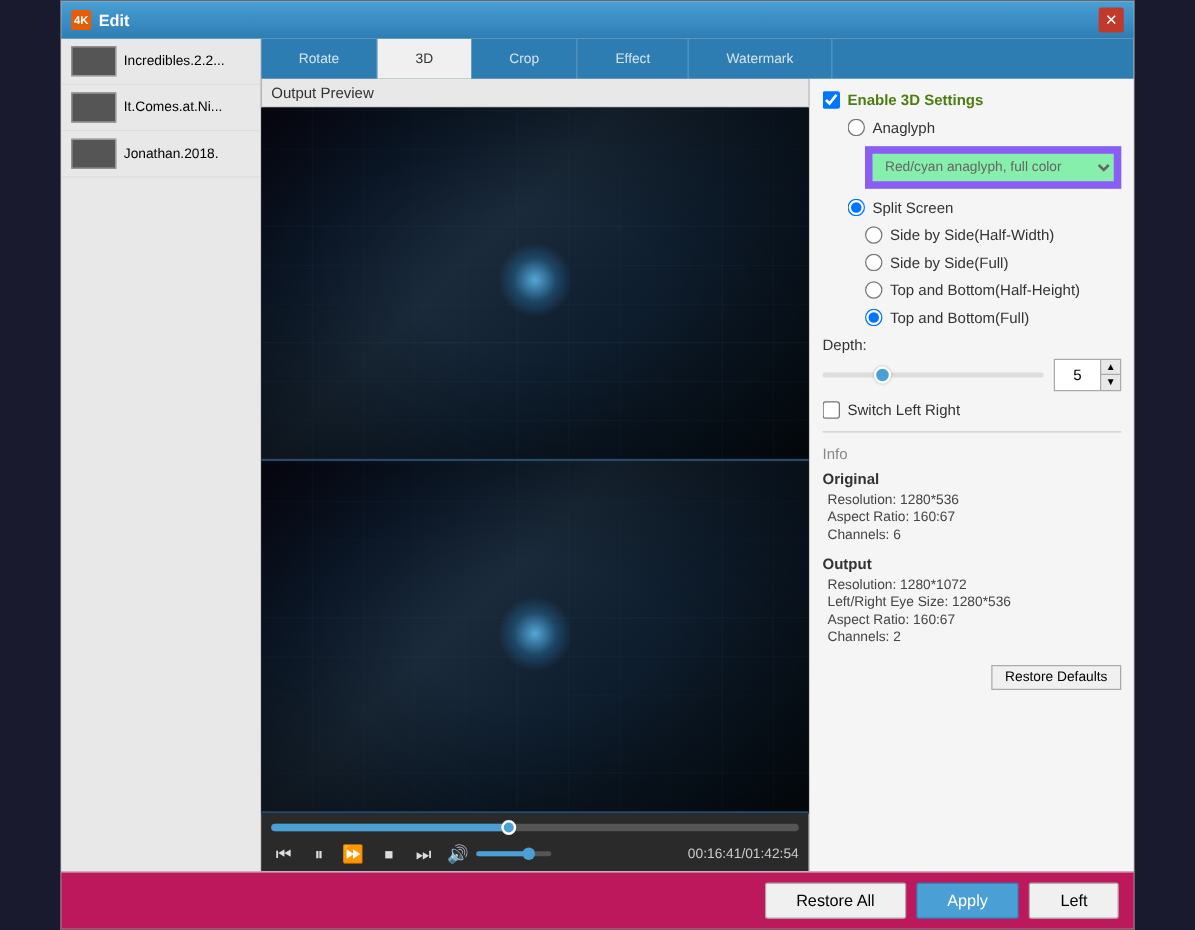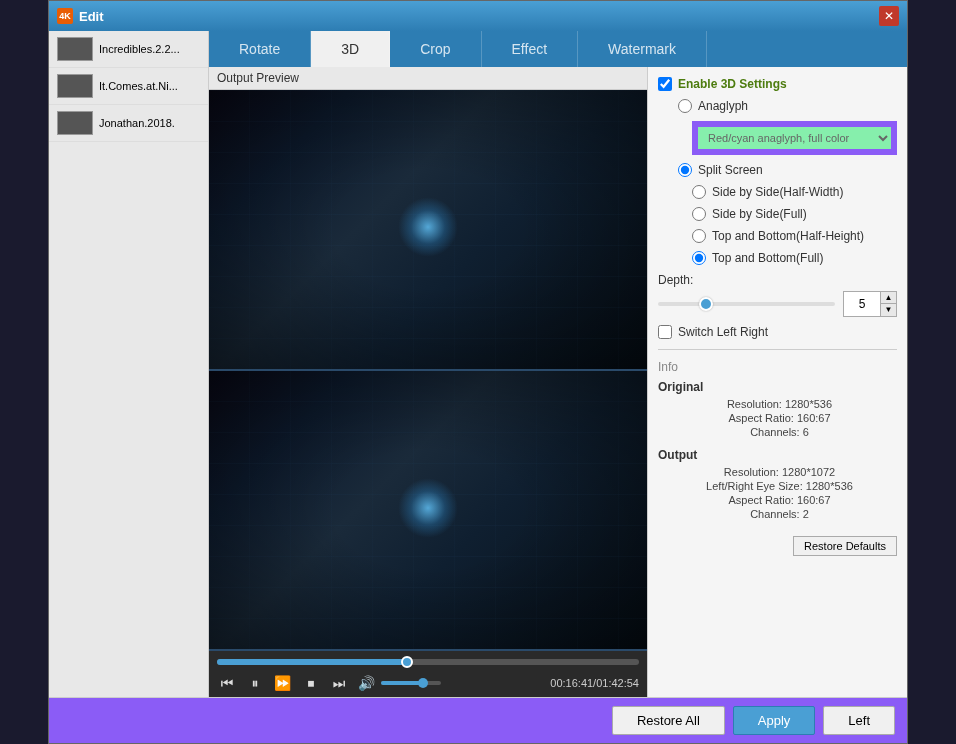--- a/index.html
+++ b/index.html
@@ -10,21 +10,21 @@
     .title-icon { width: 16px; height: 16px; background: #e85d04; border-radius: 2px; display: flex; align-items: center; justify-content: center; color: white; font-size: 9px; font-weight: bold; }
     .close-btn { width: 20px; height: 20px; background: #c0392b; border: none; color: white; cursor: pointer; display: flex; align-items: center; justify-content: center; font-size: 12px; border-radius: 2px; }
     .main-layout { display: flex; flex: 1; overflow: hidden; }
     .sidebar { width: 160px; background: #e8e8e8; border-right: 1px solid #ccc; overflow-y: auto; }
     .sidebar-item { display: flex; align-items: center; gap: 6px; padding: 6px 8px; border-bottom: 1px solid #ddd; cursor: pointer; }
     .sidebar-item.active { background: #2d7db3; color: white; }
     .sidebar-thumb { width: 36px; height: 24px; background: #555; border: 1px solid #999; flex-shrink: 0; }
     .sidebar-label { font-size: 11px; overflow: hidden; text-overflow: ellipsis; white-space: nowrap; }
     .content-area { flex: 1; display: flex; flex-direction: column; }
     .tabs { display: flex; background: #2d7db3; }
-    .tab { padding: 10px 30px; color: rgba(255,255,255,0.8); cursor: pointer; font-size: 14px; border-right: 1px solid rgba(255,255,255,0.2); }
+    .tab { padding: 10px 30px; color: rgba(255,255,255,0.8); cursor: pointer; font-size: 11px; border-right: 1px solid rgba(255,255,255,0.2); }
     .tab.active { background: #f0f0f0; color: #333; }
     .editor-area { display: flex; flex: 1; overflow: hidden; }
     .preview-panel { flex: 1; display: flex; flex-direction: column; background: #1a1a1a; }
     .preview-label { background: #e8e8e8; color: #333; padding: 4px 8px; font-size: 12px; border-bottom: 1px solid #ccc; }
     .video-area { flex: 1; background: #000; position: relative; overflow: hidden; }
     .video-frames { width: 100%; height: 100%; display: flex; flex-direction: column; }
     .video-frame { flex: 1; background: linear-gradient(135deg, #0a0a1a 0%, #0d1b2e 20%, #1a2a3a 40%, #0f1f30 60%, #050d15 100%); position: relative; overflow: hidden; border-bottom: 2px solid #2a4a6a; }
     .frame-glow { position: absolute; bottom: 40%; left: 50%; transform: translateX(-50%); width: 60px; height: 60px; background: radial-gradient(circle, rgba(100,200,255,0.8) 0%, rgba(50,150,220,0.3) 40%, transparent 70%); border-radius: 50%; }
     .frame-structure { position: absolute; inset: 0; background: repeating-linear-gradient(0deg, transparent, transparent 30px, rgba(30,60,90,0.3) 31px), repeating-linear-gradient(90deg, transparent, transparent 40px, rgba(30,60,90,0.2) 41px); }
     .frame-dark-corners { position: absolute; inset: 0; background: radial-gradient(ellipse at center, transparent 30%, rgba(0,0,0,0.5) 100%); }
@@ -51,23 +51,23 @@
     .select-box { width: 100%; padding: 4px 6px; border: 6px solid #8b5cf6; background: #86efac; font-size: 11px; color: #666; cursor: pointer; }
     .depth-section { margin: 8px 0; }
     .depth-label { font-size: 12px; color: #333; margin-bottom: 4px; }
     .depth-row { display: flex; align-items: center; gap: 8px; }
     .depth-slider { flex: 1; cursor: pointer; }
     .switch-row { display: flex; align-items: center; gap: 6px; margin-top: 4px; }
     .divider { border: none; border-top: 1px solid #ccc; margin: 10px 0; }
     .info-section { margin-top: 6px; }
     .info-header { font-size: 12px; color: #888; margin-bottom: 6px; }
     .info-title { font-size: 12px; font-weight: bold; color: #333; margin-bottom: 4px; }
-    .info-row { font-size: 11px; color: #444; margin-bottom: 2px; margin-left: 4px; text-align: center; }
+    .info-row { font-size: 11px; color: #444; margin-bottom: 2px; margin-left: 4px; }
     .restore-defaults-btn { float: right; padding: 3px 10px; background: #f0f0f0; border: 1px solid #aaa; cursor: pointer; font-size: 11px; margin-bottom: 8px; }
-    .bottom-bar { background: #8b5cf6; border-top: 1px solid #ccc; padding: 8px 12px; display: flex; justify-content: flex-end; gap: 8px; align-items: center; }
+    .bottom-bar { background: #be185d; border-top: 1px solid #ccc; padding: 8px 12px; display: flex; justify-content: flex-end; gap: 8px; align-items: center; }
     .bottom-btn { padding: 6px 24px; border: 1px solid #aaa; background: #f0f0f0; cursor: pointer; font-size: 13px; border-radius: 2px; }
     .bottom-btn.primary { background: #4a9fd4; color: white; border-color: #2d7db3; }
     input[type=range] { -webkit-appearance: none; height: 4px; background: #ddd; border-radius: 2px; outline: none; }
     input[type=range]::-webkit-slider-thumb { -webkit-appearance: none; width: 14px; height: 14px; border-radius: 50%; background: #4a9fd4; cursor: pointer; border: 2px solid white; box-shadow: 0 0 2px rgba(0,0,0,0.3); }
     .depth-input-group { display: flex; align-items: center; border: 1px solid #aaa; background: white; }
     .depth-num { width: 36px; text-align: center; border: none; outline: none; font-size: 12px; padding: 2px; }
     .spin-btns { display: flex; flex-direction: column; }
     .spin-btn { width: 16px; height: 12px; background: #e8e8e8; border: none; border-left: 1px solid #aaa; cursor: pointer; font-size: 8px; line-height: 1; display: flex; align-items: center; justify-content: center; }
     .spin-btn:first-child { border-bottom: 1px solid #aaa; }
   </style>

